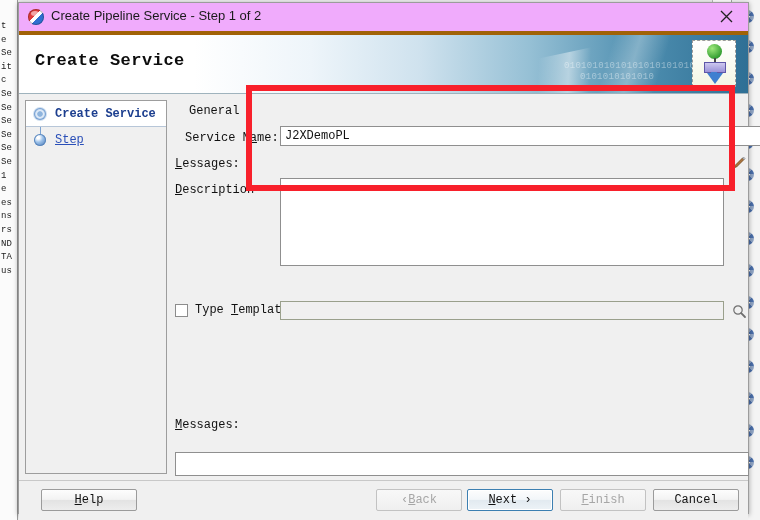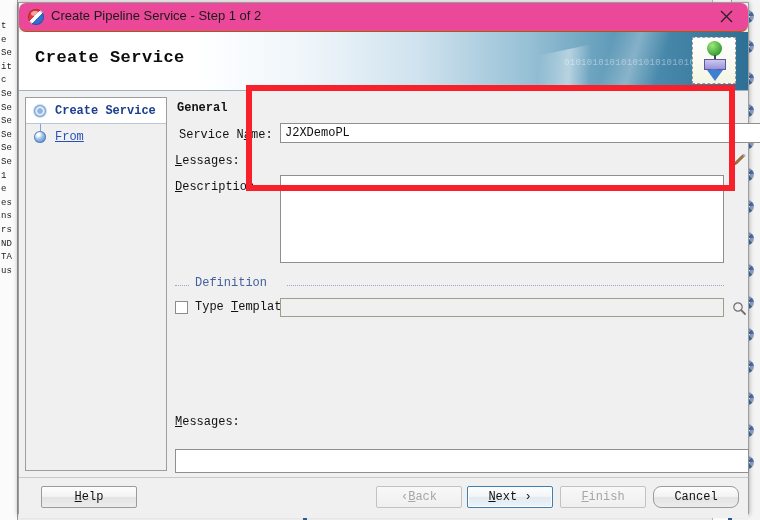--- a/index.html
+++ b/index.html
@@ -81,23 +81,22 @@
     background: #f0f0f0;
     border: 1px solid #9c9c9c;
     box-shadow: 0 1px 5px rgba(0,0,0,.35);
     box-sizing: border-box;
   }
 
   
   #titlebar {
     position: relative;
     height: 28px;
-    background: #ec4899;
-    border-bottom: 1px solid #a16207;
-    border-radius: 7px;
+    background: #f0abfc;
+    border-bottom: 4px solid #a16207;
   }
   #app-icon {
     position: absolute; left: 9px; top: 6px;
     width: 16px; height: 16px;
     border-radius: 50%;
     background:
       linear-gradient(135deg, #e23b3b 0 42%, #ffffff 42% 58%, #2f6fd0 58% 100%);
     box-shadow: inset 0 0 0 1px rgba(0,0,0,.25);
   }
   #app-icon::after {
@@ -260,23 +259,23 @@
     color: #111;
   }
   .lbl {
     position: absolute;
     white-space: nowrap;
     font-family: "Liberation Mono", monospace;
     font-size: 12px;
     color: #111;
   }
   .lbl u { text-decoration: underline; }
-  #general-title { left: 4px; top: 4px; font-weight: bold; }
-
-  #lbl-service-name { left: 6px; top: 31px; }
+  #general-title { left: 16px; top: 4px; font-weight: normal; }
+
+  #lbl-service-name { left: 12px; top: 31px; }
   #lbl-location     { left: 2px; top: 57px; }
   #lbl-description  { left: 2px; top: 83px; }
   #lbl-messages     { left: 2px; top: 318px; }
 
   .field {
     position: absolute;
     background: #ffffff;
     border: 1px solid #8f8f8f;
     box-sizing: border-box;
     font-family: "Liberation Mono", monospace;
@@ -377,21 +376,21 @@
   }
   .btn.default {
     border: 1px solid #3c7fb1;
     box-shadow: inset 0 0 0 1px #ffffff;
     background: linear-gradient(to bottom, #fdfdfd 0%, #f2f6f9 47%, #e2eaf0 52%, #edf3f7 100%);
   }
   #btn-help   { left: 22px;  width: 96px; }
   #btn-back   { left: 357px; width: 86px; }
   #btn-next   { left: 448px; width: 86px; }
   #btn-finish { left: 541px; width: 86px; }
-  #btn-cancel { left: 634px; width: 86px; border-radius: 8px; }
+  #btn-cancel { left: 634px; width: 86px; }
 
   
   #red-box {
     position: absolute;
     left: 246px; top: 85px;
     width: 489px; height: 106px;
     border: 6px solid #f8202b;
     box-sizing: border-box;
     pointer-events: none;
     z-index: 50;
@@ -477,20 +476,21 @@
         <path d="M1,1 L12,12 M12,1 L1,12" stroke="#222" stroke-width="1.3" fill="none"></path>
       </svg>
     </div>
   </div>
 
   <div id="banner">
     <div id="banner-swoosh"></div>
     <div id="banner-swoosh2"></div>
     <div id="banner-binary">
       <span>010101010101010101010101010101</span>
+      <span class="b2">0101010101010</span>
     </div>
     <div id="banner-title">Create Service</div>
     <div id="banner-icon">
       <div class="node-green"></div>
       <div class="link1"></div>
       <div class="node-box"></div>
       <div class="arrow-stem"></div>
       <div class="arrow-down"></div>
     </div>
   </div>
@@ -498,21 +498,21 @@
   <div id="dlg-body">
 
     <div id="sidebar">
       <div id="step-connector"></div>
       <div class="step current">
         <span class="bullet ring"></span>
         <span class="step-label">Create Service</span>
       </div>
       <div class="step link">
         <span class="bullet"></span>
-        <span class="step-label">From</span>
+        <span class="step-label">Step</span>
       </div>
     </div>
 
     <div id="main">
 
       <div class="lbl" id="general-title">General</div>
 
       <div class="lbl" id="lbl-service-name"><span>Service N</span><u>a</u><span>me:</span></div>
       <input class="field" id="inp-service-name" type="text" value="J2XDemoPL" style="">
 
@@ -520,25 +520,20 @@
       <div id="btn-browse-location">
         <svg width="15" height="15" viewBox="0 0 15 15" aria-hidden="true">
           <path d="M2.5,12.5 L4.5,12 L12,4.5 L10.5,3 L3,10.5 Z" fill="#b0763c" stroke="#6b4418" stroke-width=".8"></path>
           <path d="M10.5,3 L12,4.5 L13,3.5 L11.5,2 Z" fill="#c9cdd4" stroke="#7b7f86" stroke-width=".7"></path>
         </svg>
       </div>
 
       <div class="lbl" id="lbl-description"><u>D</u><span>escription</span></div>
       <textarea class="field" id="txt-description" placeholder="" style=""></textarea>
 
-      <div id="definition-sep">
-        <div class="dot-line-l"></div>
-        <div class="sep-label">Definition</div>
-        <div class="dot-line-r"></div>
-      </div>
 
       <div id="chk-from-template-row">
         <span id="chk-from-template"></span>
         <span id="chk-from-template-label"><span>Type </span><u>T</u><span>emplate</span></span>
       </div>
       <input class="field" id="inp-template" type="text" value="" style="">
       <div id="btn-browse-template">
         <svg width="15" height="15" viewBox="0 0 15 15" aria-hidden="true">
           <circle cx="6" cy="6" r="4.2" fill="none" stroke="#6f6f6f" stroke-width="1.2"></circle>
           <path d="M9.2,9.2 L13,13" stroke="#6f6f6f" stroke-width="1.8" stroke-linecap="round"></path>

